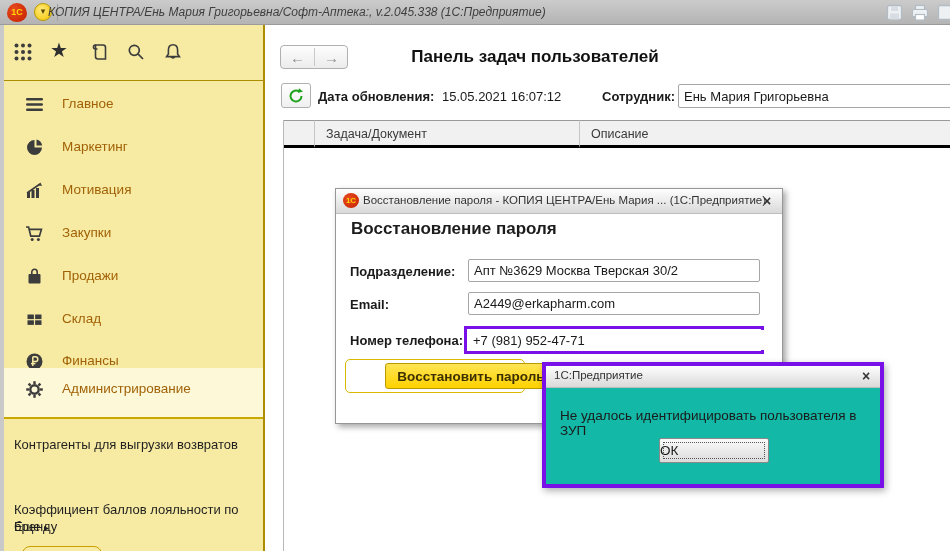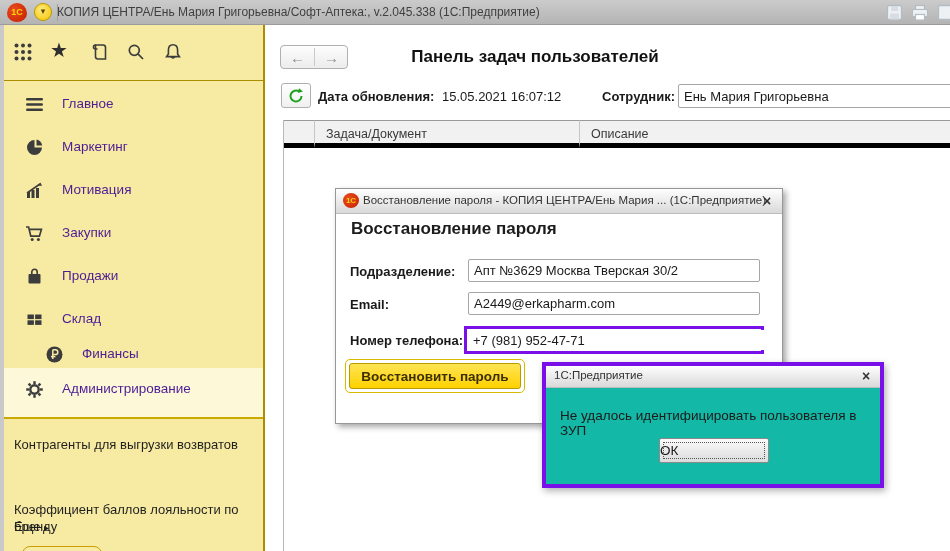--- a/index.html
+++ b/index.html
@@ -1,55 +1,55 @@
 <!DOCTYPE html>
 <html><head>
 <meta charset="utf-8">
 <style>
   html,body{margin:0;padding:0;background:#888;}
   .screen{position:relative;width:950px;height:551px;overflow:hidden;background:#ffffff;
     font-family:"Liberation Sans","DejaVu Sans",sans-serif;font-size:13px;color:#2b2b2b;}
   .ab{position:absolute;}
   
   .titlebar{left:0;top:0;width:950px;height:25px;background:linear-gradient(#cbcbcb,#b4b4b4);border-bottom:1px solid #9a9a9a;box-sizing:border-box;}
-  .apptitle{left:57px;top:5px;font-size:12px;color:#3f3f3f;white-space:nowrap;}
+  .apptitle{left:48px;top:5px;font-size:12px;color:#3f3f3f;white-space:nowrap;font-style:italic;}
   .logo1c{width:20px;height:19px;border-radius:50% 50% 50% 50%/55% 55% 45% 45%;background:radial-gradient(circle at 35% 35%,#e84b1e,#c41f00);color:#ffd400;font-weight:bold;font-size:9px;text-align:center;line-height:19px;}
   .ycircle{width:18px;height:18px;border-radius:50%;background:radial-gradient(circle at 40% 35%,#ffe97a,#f5c400);border:1px solid #b99a00;box-sizing:border-box;text-align:center;line-height:15px;font-size:9px;color:#5a4a00;}
   .tb-sep{width:1px;height:17px;background:#9f9f9f;}
   
   .sidebar{left:0;top:25px;width:263px;height:526px;background:#f7eba3;}
   .winedge{left:0;top:25px;width:4px;height:526px;background:#c9c9c9;}
   .toolrow-line{left:4px;top:80px;width:259px;height:1px;background:#ad8d00;}
   .side-accent{left:263px;top:25px;width:2px;height:526px;background:#ad8d00;}
   .navitem{left:4px;width:259px;height:43px;cursor:pointer;}
   .navitem .ico{position:absolute;left:21px;top:12px;width:19px;height:19px;}
-  .navitem .lbl{position:absolute;left:58px;top:13px;font-size:13.5px;color:#4c1d95;white-space:nowrap;}
+  .navitem .lbl{position:absolute;left:58px;top:13px;font-size:13.5px;color:#a16207;white-space:nowrap;}
   .navitem.sel{background:#fdf8d8;border-bottom:2px solid #c9a800;box-sizing:border-box;}
   .sidelink{left:14px;width:240px;font-size:13px;color:#1f1f1f;cursor:pointer;line-height:17px;}
   .stub-btn{left:22px;top:546px;width:78px;height:16px;border:1px solid #c9a000;border-radius:8px;background:#f7eba3;}
   
   .navbtns{left:280px;top:45px;width:68px;height:24px;background:linear-gradient(#fdfdfd,#ececec);border:1px solid #b0b0b0;border-radius:4px;box-sizing:border-box;}
   .navbtns .arr{position:absolute;top:1px;width:33px;text-align:center;font-size:15px;color:#8e8e8e;line-height:21px;}
   .navbtns .div{position:absolute;left:33px;top:2px;width:1px;height:18px;background:#c9c9c9;}
   .pagetitle{left:355px;top:47px;width:360px;text-align:center;font-size:17px;font-weight:bold;color:#111;white-space:nowrap;}
   .refresh{left:281px;top:83px;width:30px;height:25px;background:linear-gradient(#ffffff,#f0f0f0);border:1px solid #b0b0b0;border-radius:3px;box-sizing:border-box;text-align:center;}
   .blabel{font-weight:bold;font-size:13px;color:#1a1a1a;white-space:nowrap;}
   .field{border:1px solid #a6a6a6;border-radius:2px;background:#fff;font-family:"Liberation Sans","DejaVu Sans",sans-serif;font-size:13px;color:#1a1a1a;padding:0 5px;box-sizing:border-box;}
   
-  .thead-cell{top:120px;height:28px;background:#f1f1f1;box-sizing:border-box;border-top:1px solid #9a9a9a;border-bottom:5px solid #000000;}
+  .thead-cell{top:120px;height:28px;background:#f1f1f1;box-sizing:border-box;border-top:1px solid #9a9a9a;border-bottom:3px solid #000000;}
   .thead-text{font-size:12.5px;color:#3a3a3a;line-height:27px;padding-left:11px;white-space:nowrap;}
   .tbl-left{left:283px;top:120px;width:1px;height:431px;background:#b9b9b9;}
   
   .dlg{background:#fff;border:1px solid #979797;box-shadow:3px 3px 6px rgba(0,0,0,.35);box-sizing:border-box;}
   .dlg-titlebar{position:absolute;left:0;top:0;right:0;height:24px;background:linear-gradient(#fefefe,#d9d9d9);border-bottom:1px solid #bdbdbd;}
   .dlg-title{position:absolute;left:27px;top:5px;font-size:11.5px;color:#333;white-space:nowrap;text-align:center;}
   .dlg-x{position:absolute;top:3px;width:18px;height:18px;text-align:center;font-size:14px;font-weight:bold;color:#333;line-height:18px;cursor:pointer;}
   .mini1c{position:absolute;left:7px;top:4px;width:16px;height:15px;border-radius:50%;background:radial-gradient(circle at 35% 35%,#e84b1e,#c41f00);color:#ffd400;font-weight:bold;font-size:8px;text-align:center;line-height:15px;}
   .purplebox{border:3px solid #7a10e8;box-sizing:border-box;background:#fff;}
-  .ybtn{background:linear-gradient(#ffe454,#ffd200);border:1px solid #b89b00;border-radius:3px;box-sizing:border-box;font-weight:bold;font-size:13.5px;color:#3c2f00;text-align:center;cursor:pointer;}
+  .ybtn{background:linear-gradient(#ffe454,#ffd200);border:1px solid #b89b00;border-radius:3px;box-sizing:border-box;font-weight:bold;font-size:13.5px;color:#3c2f00;text-align:center;cursor:pointer;margin-left:36px;}
   .yring{border:1px solid #d9b800;border-radius:5px;box-sizing:border-box;}
   .errdlg{border:4px solid #7a10e8;background:#14b8a6;box-shadow:2px 3px 7px rgba(0,0,0,.3);box-sizing:border-box;}
   .okbtn{background:linear-gradient(#fafafa,#dcdcdc);border:1px solid #8a8a8a;border-radius:2px;box-sizing:border-box;font-size:13.5px;color:#1a1a1a;text-align:left;line-height:23px;cursor:pointer;}
   .okbtn .inner{position:absolute;left:3px;top:3px;right:3px;bottom:3px;border:1px dotted #555;}
   svg{display:block;}
 </style>
 </head>
 <body>
 
 <div class="screen">
@@ -180,21 +180,21 @@
           <g fill="#3c3c3c">
             <rect x="2.5" y="4.5" width="6.4" height="4.6"></rect>
             <rect x="10.1" y="4.5" width="6.4" height="4.6"></rect>
             <rect x="2.5" y="10.3" width="6.4" height="4.6"></rect>
             <rect x="10.1" y="10.3" width="6.4" height="4.6"></rect>
           </g>
         </svg>
       </span>
     <span class="lbl">Склад</span>
   </div>
-  <div class="ab navitem" style="top:333px;margin-left:20px;">
+  <div class="ab navitem" style="top:340px;">
     <span class="ico">
         <svg width="19" height="19" viewBox="0 0 19 19">
           <circle cx="9.5" cy="9.5" r="8" fill="#3c3c3c"></circle>
           <g stroke="#f7eba3" stroke-width="1.5" fill="none">
             <path d="M7.8 4.8 V14"></path>
             <path d="M7.8 4.8 h2.6 a2.4 2.4 0 0 1 0 4.8 H7.8"></path>
             <path d="M6 11.6 h4.4"></path>
           </g>
         </svg>
       </span>

